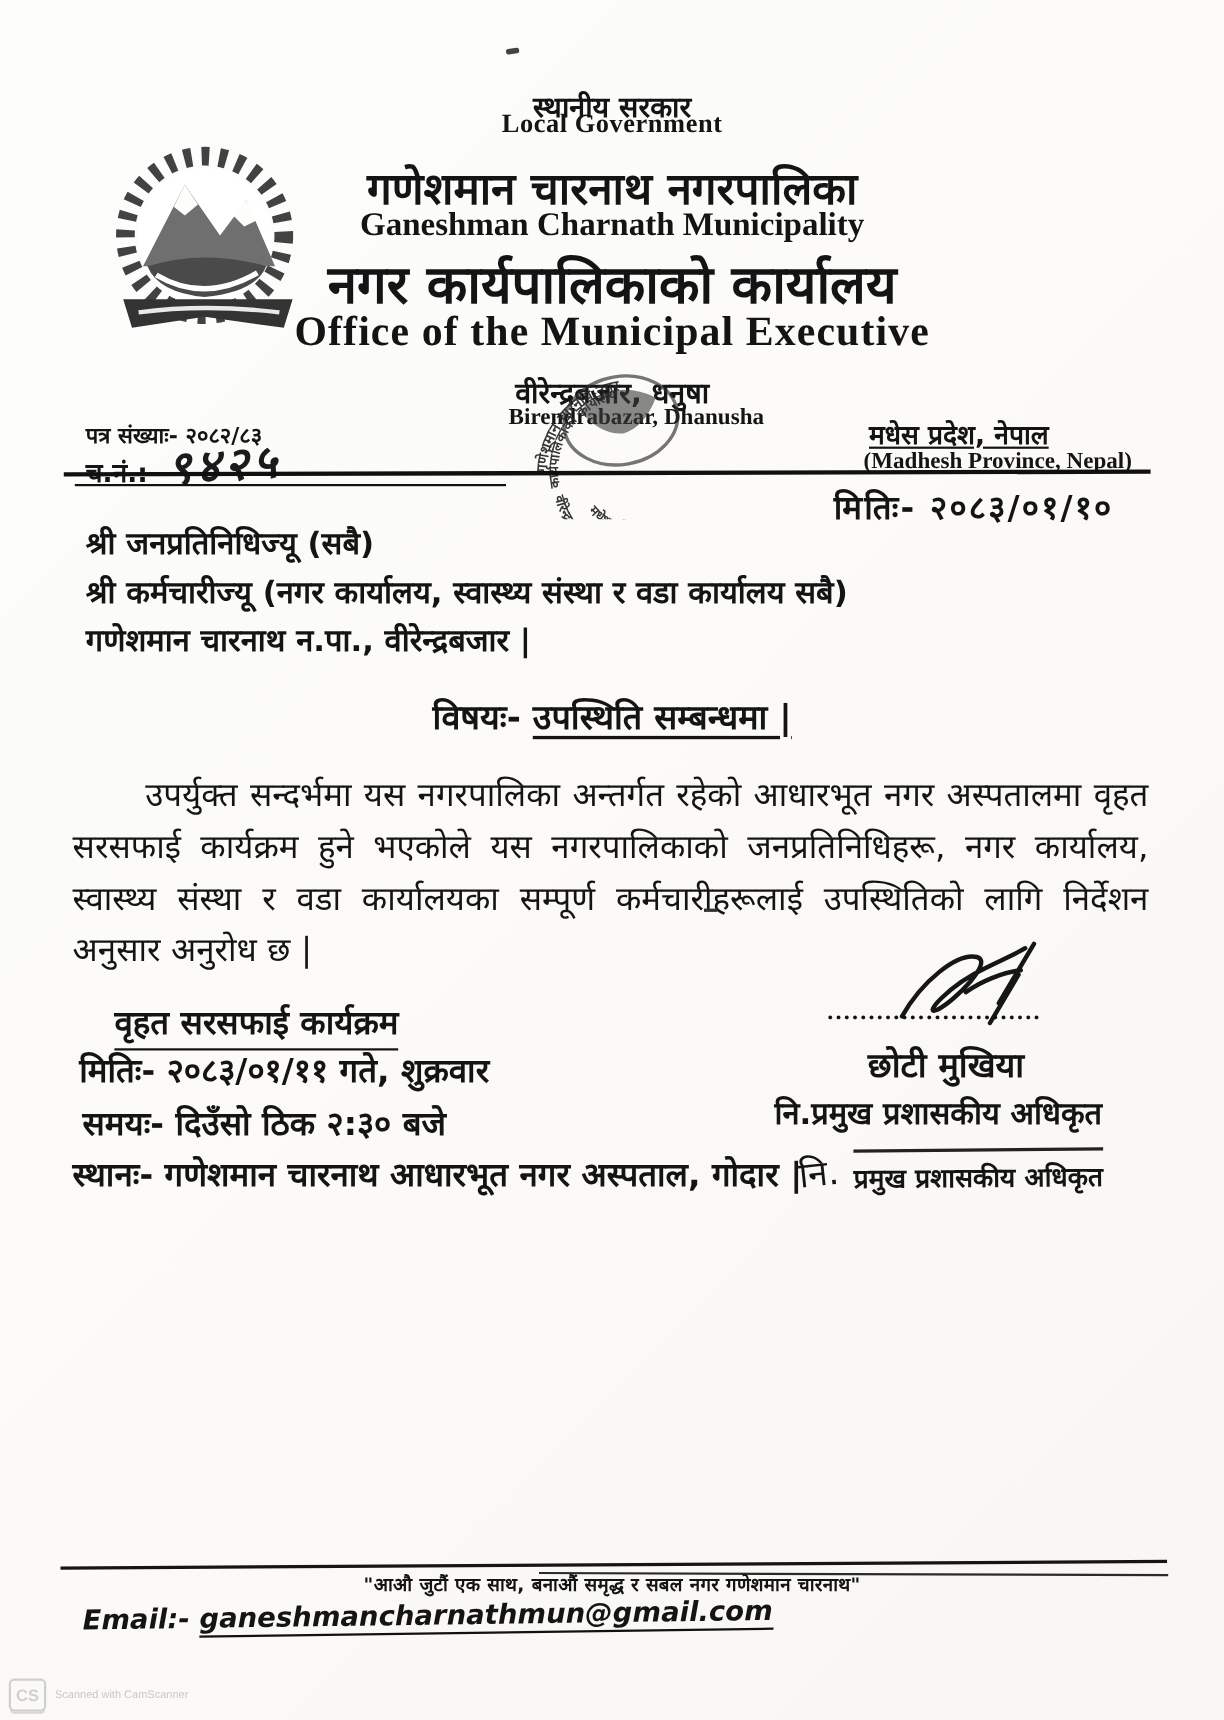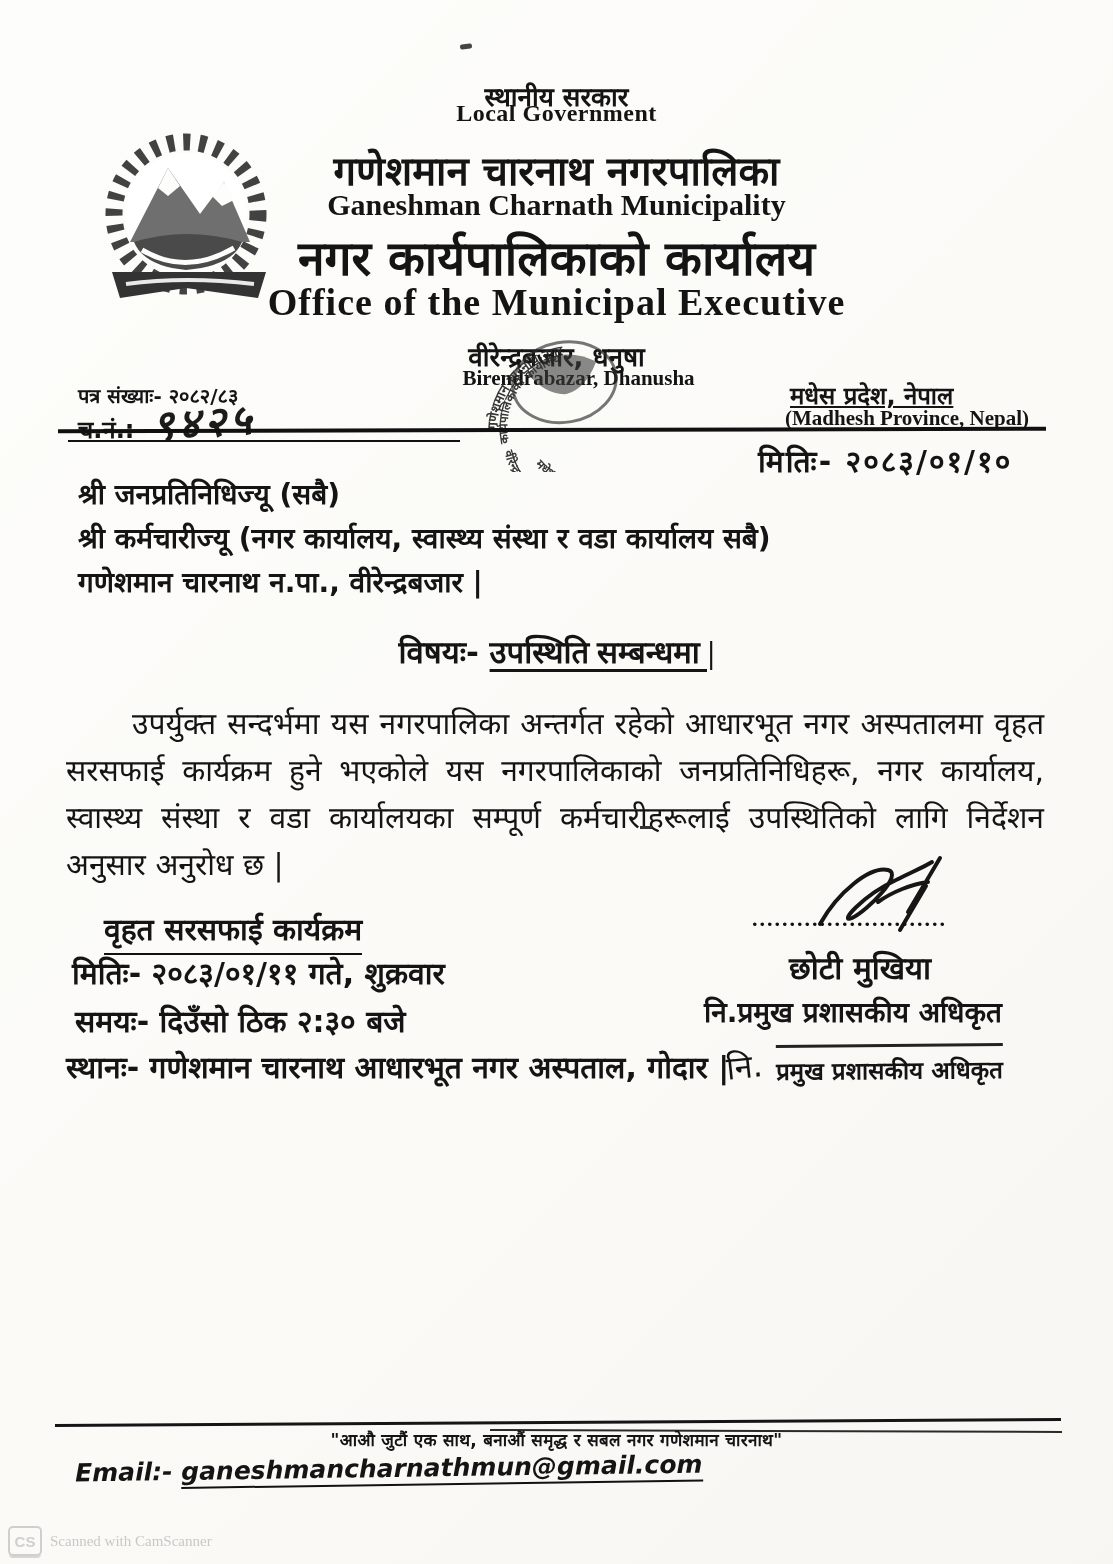--- a/index.html
+++ b/index.html
@@ -33,21 +33,21 @@
   .prov-en{left:782px;top:406px;width:250px;text-align:center;font-size:21px;font-weight:600;}
   .big-rule{left:58px;top:428px;width:988px;height:4px;background:#101010;transform:rotate(-0.15deg);}
   .date-line{left:758px;top:440px;font-size:30px;font-weight:600;letter-spacing:2px;}
   
   .rcpt{left:78px;font-size:28px;font-weight:600;}
   .rcpt1{top:474px;}
   .rcpt2{top:518px;}
   .rcpt3{top:562px;}
   
   .subject{top:630px;font-size:31px;font-weight:700;}
-  .subject .u{text-decoration:underline;text-underline-offset:6px;font-family:Liberation Serif, serif;}
+  .subject .u{text-decoration:underline;text-underline-offset:6px;}
   
   .body-par{left:66px;top:700px;width:978px;font-size:30px;line-height:47px;
     text-align:justify;text-indent:66px;font-weight:500;}
   .artifact-dash{left:640px;top:826px;width:12px;height:3px;background:#333;}
   .top-smudge{left:460px;top:44px;width:12px;height:5px;background:#444;border-radius:2px;transform:rotate(-8deg);}
   
   .prog-title{left:104px;top:908px;font-size:30px;font-weight:700;
     border-bottom:2px solid #111;padding-bottom:4px;}
   .prog-date{left:72px;top:952px;font-size:30px;font-weight:600;}
   .prog-time{left:75px;top:1000px;font-size:30px;font-weight:600;}
@@ -68,21 +68,21 @@
     font-family:"DejaVu Sans","Liberation Sans",sans-serif;transform:rotate(-0.8deg);}
   .foot-email .u{border-bottom:2px solid #111;padding-bottom:1px;}
   .foot-url{left:735px;top:1460px;font-size:24px;font-style:italic;font-weight:600;
     font-family:"DejaVu Sans","Liberation Sans",sans-serif;}
   
   .cs-wrap{left:8px;top:1526px;display:flex;align-items:center;gap:8px;color:#c8c8c6;}
   .cs-badge{width:30px;height:26px;border:2px solid #cfcfcd;border-radius:5px;
     display:flex;align-items:center;justify-content:center;
     font-family:"Liberation Sans",sans-serif;font-weight:bold;font-size:15px;color:#cfcfcd;
     box-shadow:0 3px 0 -1px #d6d6d4;}
-  .cs-text{font-family:Liberation Serif, serif;font-size:15px;}
+  .cs-text{font-family:Liberation Sans, sans-serif;font-size:10px;}
   
   .hdr-stamp{left:462px;top:322px;opacity:.92;}
 </style>
 </head>
 <body>
 
 <div class="page">
 
   <div class="abs top-smudge"></div>
 

